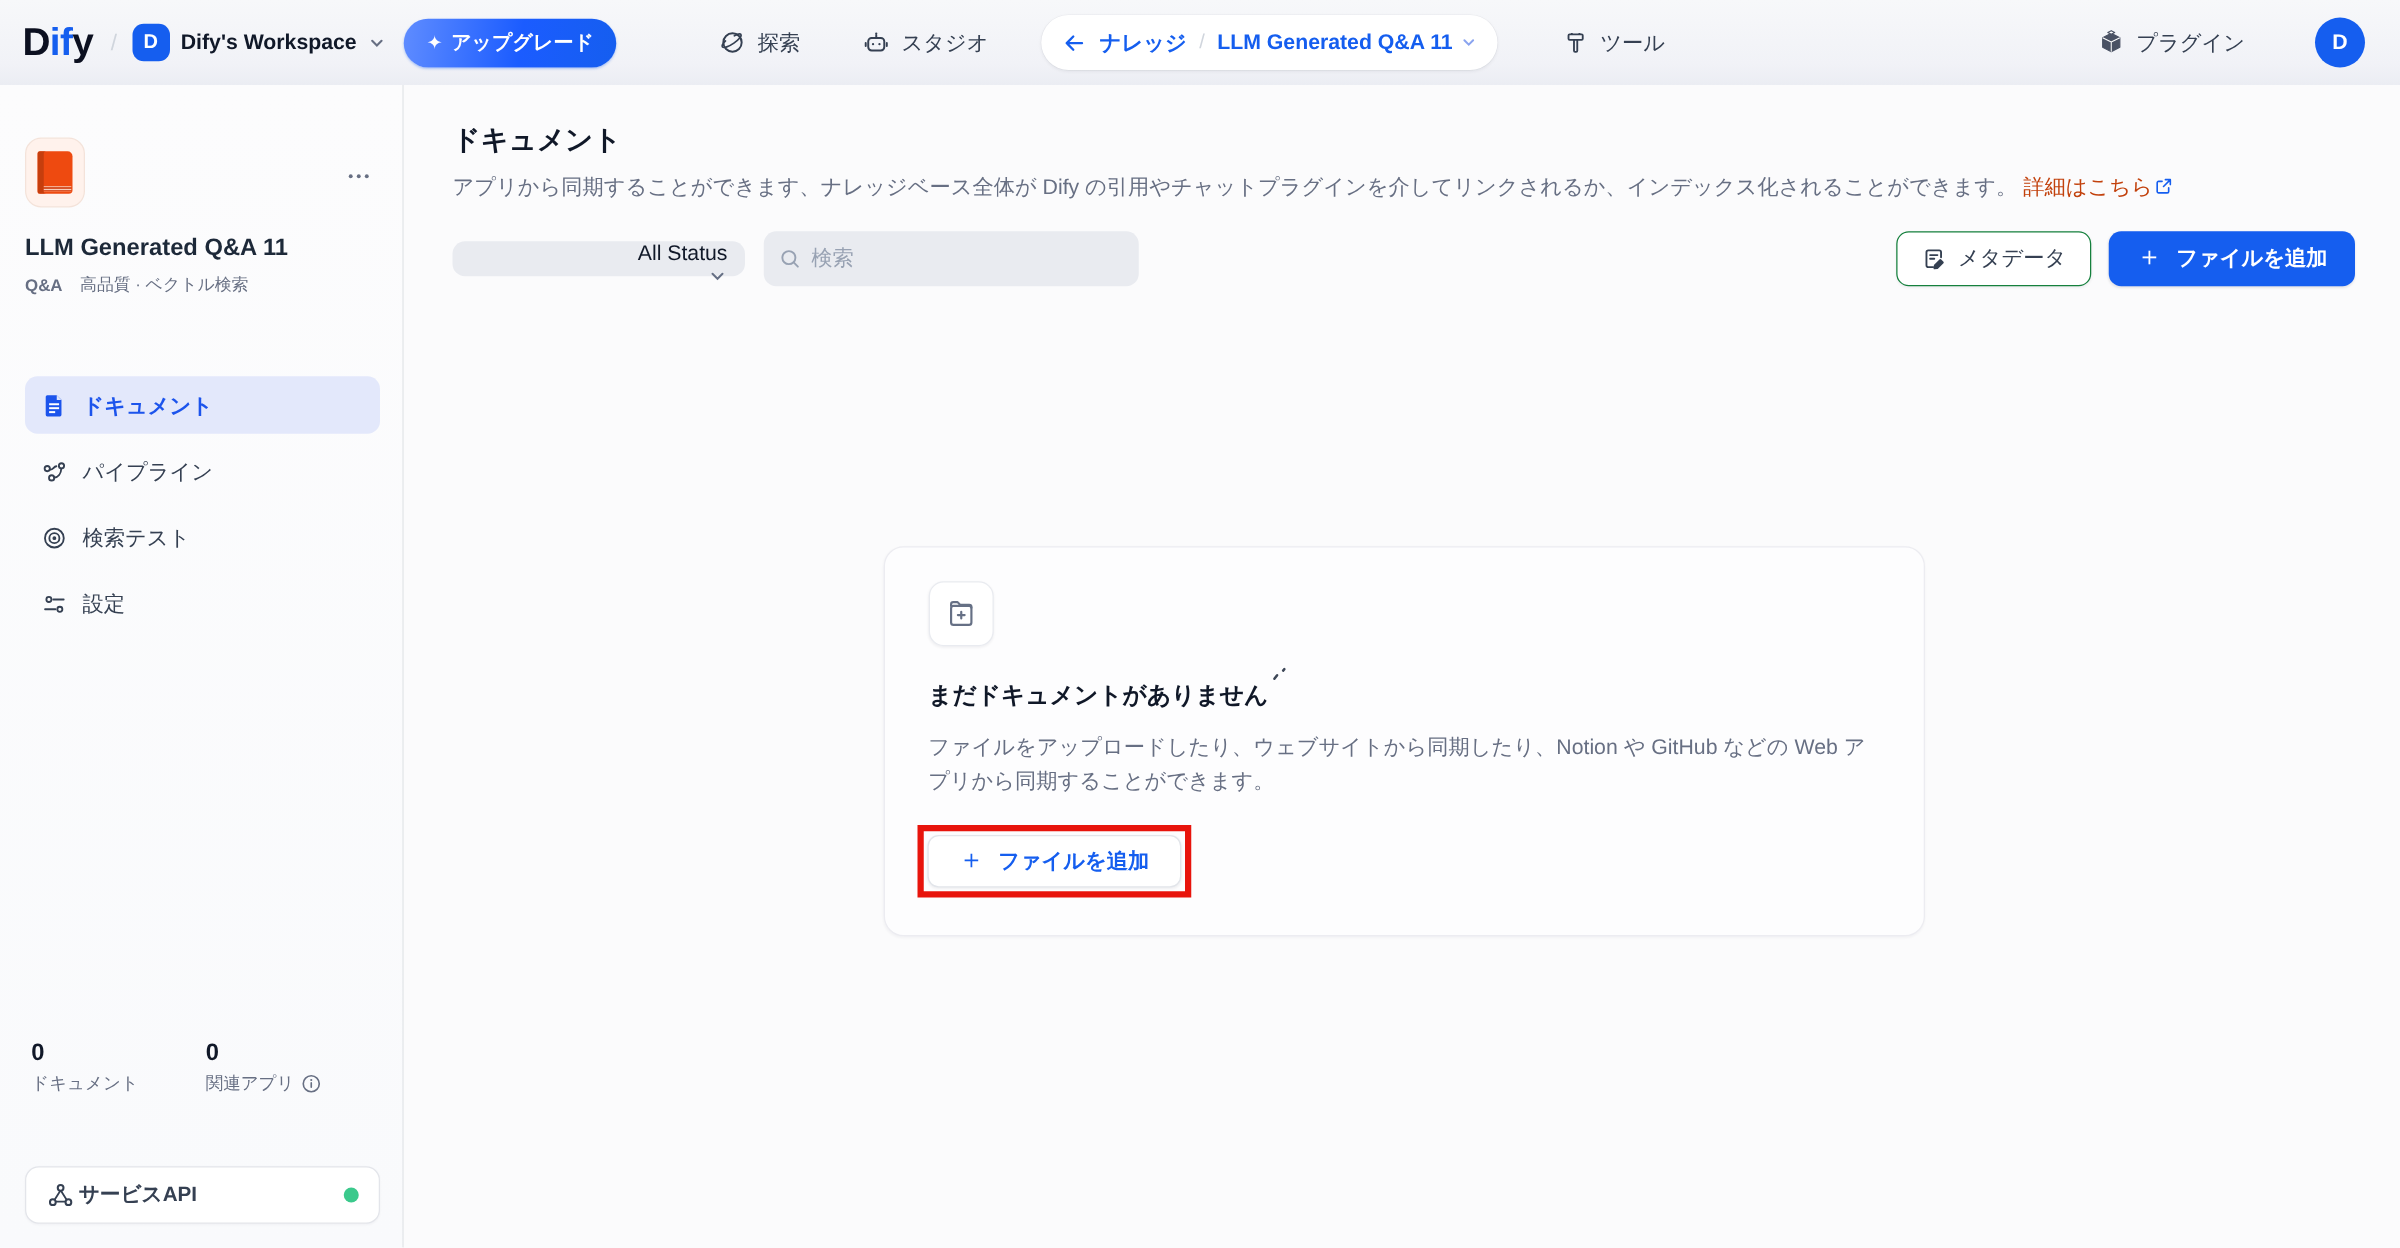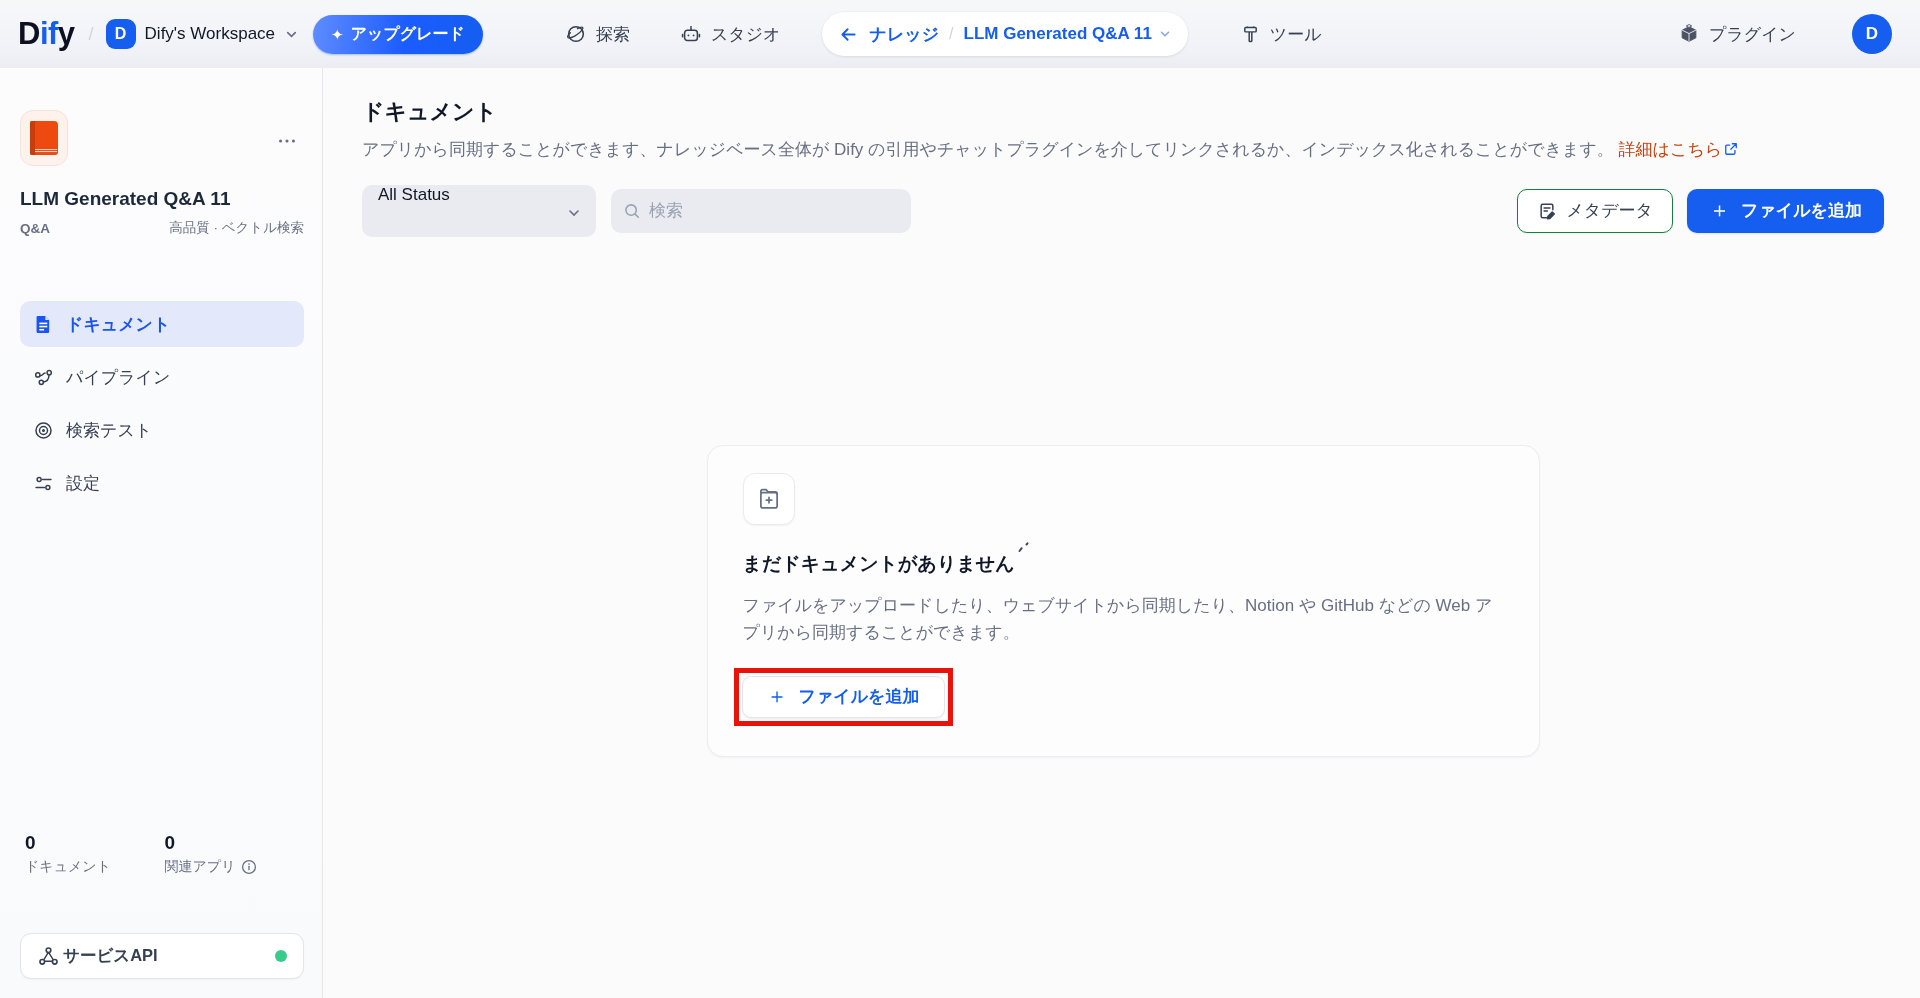--- a/index.html
+++ b/index.html
@@ -19,21 +19,21 @@
     z-index:10;
   }
   .logo { font-size:31px; font-weight:800; letter-spacing:-0.5px; color:#0c1020; }
   .logo .mid { color:#155eef; }
   .hdr-slash { color:#d0d5dd; font-size:18px; margin:0 12px 0 14px; font-weight:400; }
   .ws { display:flex; align-items:center; gap:9px; cursor:pointer; }
   .ws-badge {
     width:30px; height:30px; border-radius:9px; background:#155eef; color:#fff;
     display:flex; align-items:center; justify-content:center; font-size:16px; font-weight:600;
   }
-  .ws-name { font-size:17px; font-weight:400; color:#101828; }
+  .ws-name { font-size:17px; font-weight:700; color:#101828; }
   .upgrade {
     margin-left:14px; display:flex; align-items:center; gap:7px;
     background:linear-gradient(97deg,#5f8cff 0%,#1b5cff 55%,#155eef 100%);
     color:#fff; border:none; border-radius:999px; padding:9px 18px;
     font-size:16px; font-weight:600; cursor:pointer; font-family:inherit;
     box-shadow:0 1px 2px rgba(21,94,239,.35);
   }
   .upgrade .spark { font-size:15px; line-height:1; }
   .hdr-nav { display:flex; align-items:center; margin-left:72px; }
   .hdr-item {
@@ -72,21 +72,21 @@
   .book-body {
     position:absolute; inset:0; background:#ee4a10; border-radius:2px 4px 3px 2px;
     box-shadow:inset 5px 0 0 #c63e0d;
   }
   .book-pages {
     position:absolute; left:5px; right:1px; bottom:2px; height:4px;
     background:repeating-linear-gradient(180deg,#f8cdb9 0 1px,#d8552b 1px 2px);
   }
   .kb-dots { position:absolute; right:6px; top:20px; cursor:pointer; color:#676f83; }
   .kb-title { margin-top:22px; font-size:19px; font-weight:700; color:#1d2939; }
-  .kb-sub { margin-top:9px; display:flex; align-items:center; gap:14px; font-size:13.5px; color:#676f83;justify-content:space-between; }
+  .kb-sub { margin-top:9px; display:flex; align-items:center; gap:14px; font-size:13.5px; color:#676f83; }
   .kb-sub .fmt { font-weight:600; }
   .sb-menu { margin-top:64px; }
   .sb-item {
     display:flex; align-items:center; gap:12px; height:46px; padding:0 13px;
     border-radius:10px; font-size:17px; font-weight:500; color:#354052;
     cursor:pointer; margin-bottom:7px;
   }
   .sb-item.active { background:#e3e8fb; color:#1c54ec; font-weight:600; }
   .sb-stats { position:absolute; left:25px; right:18px; bottom:122px; display:flex; }
   .stat { width:148px; }
@@ -102,22 +102,22 @@
   .svc-dot { margin-left:auto; width:12px; height:12px; border-radius:50%; background:#3bc98c; }
 
   
   .main { position:fixed; top:68px; left:323px; right:0; bottom:0; padding:29px 36px 0 39px; background:#fbfbfc; }
   .pg-title { font-size:22px; font-weight:700; color:#101828; }
   .pg-desc { margin-top:11px; font-size:17px; color:#676f83; line-height:1.45; }
   .pg-desc a { color:#c2410c; text-decoration:none; cursor:pointer; }
   .ext-ic { display:inline-block; vertical-align:-1px; margin-left:2px; }
   .toolbar { margin-top:21px; display:flex; align-items:center; }
   .status-sel {
-    width:234px; height:52px; background:#e9ebf0; border-radius:10px;
-    display:flex; align-items:flex-start; padding:0 14px 0 16px; cursor:pointer;flex-direction:column;
+    width:234px; height:28px; background:#e9ebf0; border-radius:10px;
+    display:flex; align-items:flex-end; padding:0 14px 0 16px; cursor:pointer;flex-direction:column;
   }
   .status-sel .val { font-size:17px; color:#101828; }
   .status-sel .chev { margin-left:auto; }
   .search-box {
     width:300px; height:44px; background:#e9ebf0; border-radius:10px;
     display:flex; align-items:center; gap:8px; padding:0 12px; margin-left:15px;
   }
   .search-box input {
     border:none; outline:none; background:transparent; font-size:17px; flex:1;
     font-family:inherit; color:#101828;

